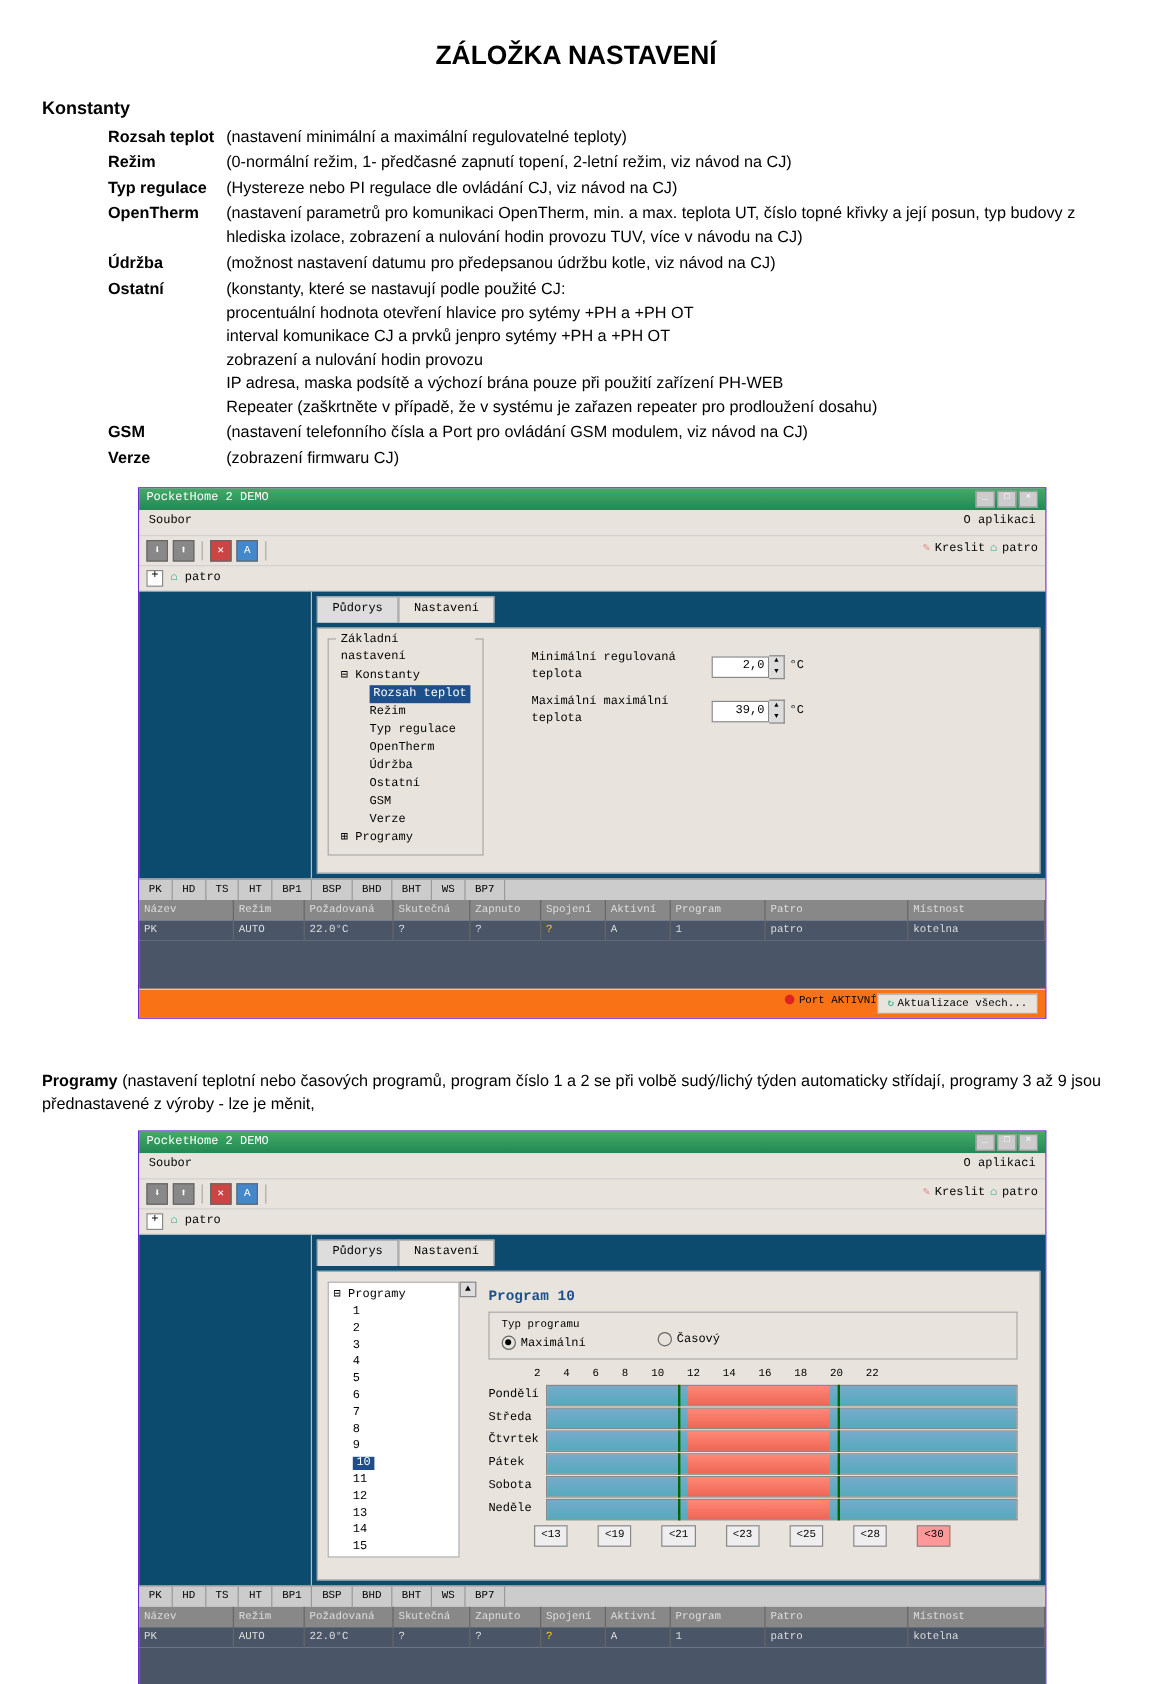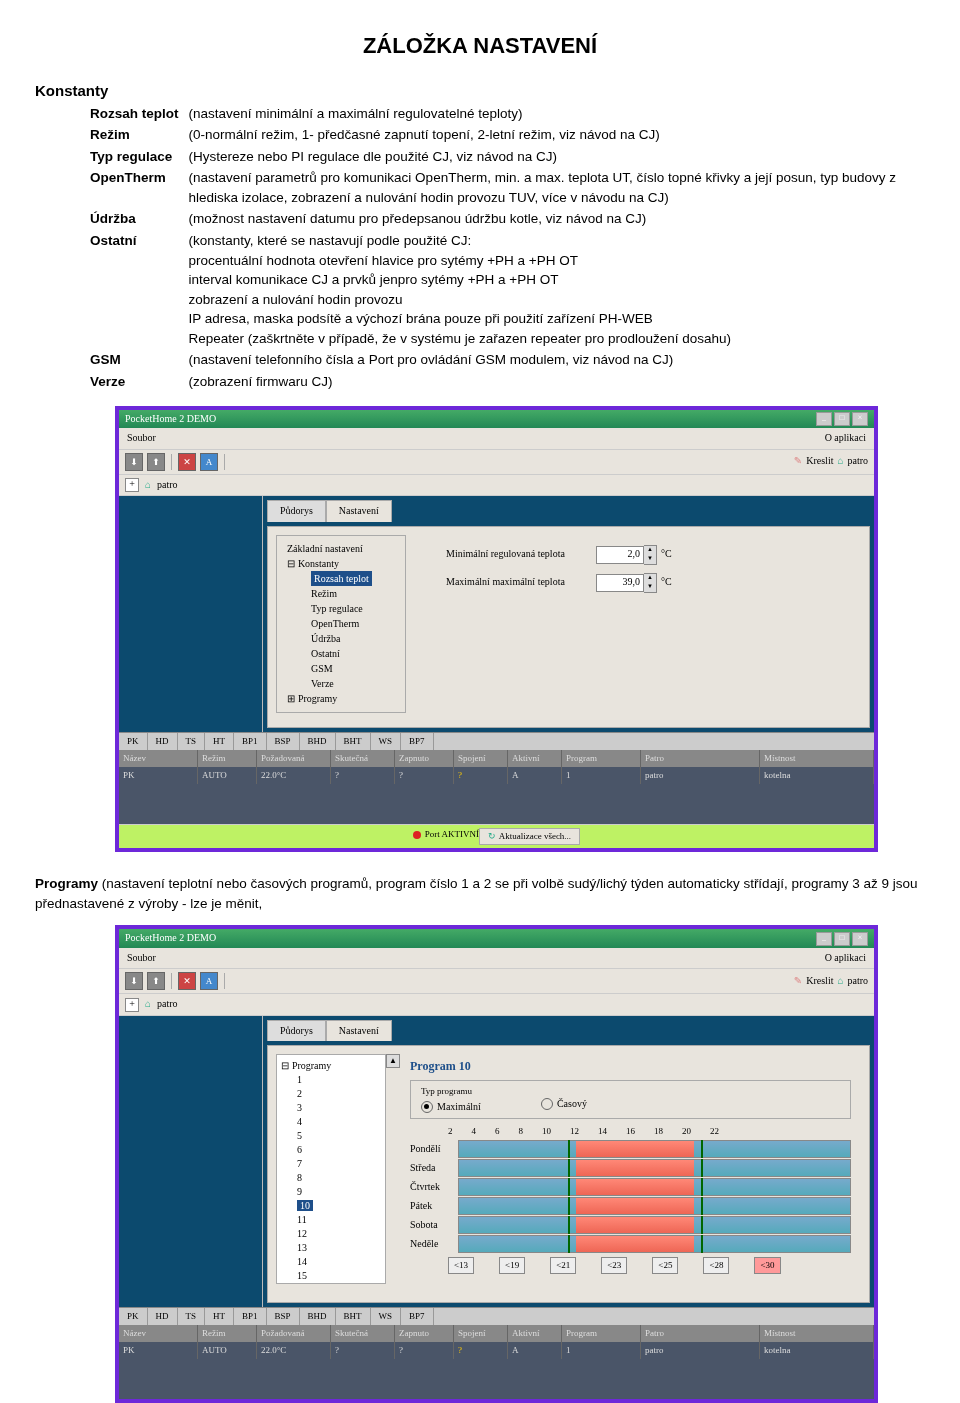--- a/index.html
+++ b/index.html
@@ -2,21 +2,21 @@
 <html><head>
 <meta charset="utf-8">
 <style>
 body{margin:0;padding:40px 35px;font-family:Arial,Helvetica,sans-serif;font-size:13.5px;line-height:1.45;color:#000;background:#fff;width:960px;box-sizing:border-box}
 .page-title{text-align:center;font-size:22px;font-weight:bold;margin-bottom:18px;margin-top:-10px}
 .section-label{font-weight:bold;font-size:15px;margin-bottom:2px}
 .def-table{display:table;margin-left:55px;margin-bottom:12px}
 .def-row{display:table-row}
 .def-term{display:table-cell;font-weight:bold;padding-right:10px;vertical-align:top;white-space:nowrap;padding-bottom:2px}
 .def-desc{display:table-cell;vertical-align:top;padding-bottom:2px}
-.app-window{border:4px solid #6d28d9;background:#ddd;margin:10px 0 22px 80px;width:755px;font-size:10px;font-family:Liberation Serif, serif}
+.app-window{border:1px solid #6d28d9;background:#ddd;margin:10px 0 42px 80px;width:755px;font-size:10px;font-family:Liberation Mono, monospace}
 .titlebar{background:linear-gradient(#4a6 0%,#285 100%);color:#fff;padding:2px 6px;display:flex;justify-content:space-between;align-items:center;font-size:10px}
 .win-ctrls{display:flex;gap:2px}
 .win-btn{width:14px;height:12px;background:#ccc;border:1px solid #999;font-size:8px;text-align:center;line-height:10px}
 .menubar{background:#e8e4dd;padding:3px 8px;display:flex;justify-content:space-between;border-bottom:1px solid #ccc}
 .toolbar{background:#e8e4dd;padding:3px 6px;display:flex;justify-content:space-between;align-items:center;border-bottom:1px solid #ccc}
 .tool-icons{display:flex;gap:4px;align-items:center}
 .tool-icon{width:16px;height:16px;background:#888;border:1px solid #666;font-size:9px;text-align:center;line-height:16px;color:#fff}
 .sep{width:1px;height:16px;background:#aaa;margin:0 2px}
 .kreslit{display:flex;align-items:center;gap:4px;font-size:10px}
 .pencil{color:#d88}
@@ -41,21 +41,21 @@
 .spinner{width:12px;height:18px;border:1px solid #888;border-left:none;background:#ddd;font-size:6px;display:flex;flex-direction:column}
 .spin-btn{flex:1;text-align:center;line-height:7px}
 .unit{margin-left:4px;font-size:10px}
 .dev-tabs{display:flex;background:#ccc;font-size:9px;border-top:1px solid #888}
 .dev-tab{padding:2px 8px;border-right:1px solid #999;cursor:pointer}
 .grid-header{display:flex;background:#888;color:#ddd;font-size:9px}
 .grid-header>div{padding:2px 4px;border-right:1px solid #666}
 .grid-row{display:flex;background:#4a5568;color:#ddd;font-size:9px}
 .grid-row>div{padding:2px 4px;border-right:1px solid #666}
 .grid-empty{background:#4a5568;height:40px}
-.statusbar{background:#bef264;padding:3px 6px;display:flex;justify-content:center;font-size:9px;border-top:1px solid #ccc}
+.statusbar{background:#f97316;padding:3px 6px;display:flex;justify-content:flex-end;font-size:9px;border-top:1px solid #ccc}
 .red-dot{width:8px;height:8px;background:#d22;border-radius:50%;display:inline-block;margin-right:4px;vertical-align:middle}
 .refresh-icon{color:#2a8;margin-right:3px}
 .btn{background:#e8e4dd;border:1px solid #aaa;padding:1px 8px;font-size:9px;display:inline-flex;align-items:center}
 .programy-text{margin-bottom:12px}
 .programy-indent{margin-left:80px;margin-top:2px}
 .program-content{display:flex}
 .prog-tree{width:100px;border:1px solid #aaa;background:#fff;padding:4px;font-size:10px;line-height:1.4;height:220px;overflow:hidden}
 .prog-selected{background:#1e4f8a;color:#fff;padding:0 3px}
 .prog-right{flex:1;padding:4px 10px}
 .prog-title{font-weight:bold;color:#1e4f8a;font-size:12px;margin-bottom:4px}
@@ -83,21 +83,21 @@
   <div class="def-row">
       <div class="def-term">Rozsah teplot</div>
       <div class="def-desc">(nastavení minimální a maximální regulovatelné teploty)</div>
     </div>
   <div class="def-row">
       <div class="def-term">Režim</div>
       <div class="def-desc">(0-normální režim, 1- předčasné zapnutí topení, 2-letní režim, viz návod na CJ)</div>
     </div>
   <div class="def-row">
       <div class="def-term">Typ regulace</div>
-      <div class="def-desc">(Hystereze nebo PI regulace dle použité CJ, viz návod na CJ)</div>
+      <div class="def-desc">(Hystereze nebo PI regulace dle ovládání CJ, viz návod na CJ)</div>
     </div>
   <div class="def-row">
       <div class="def-term">OpenTherm</div>
       <div class="def-desc">(nastavení parametrů pro komunikaci OpenTherm, min. a max. teplota UT, číslo topné křivky a její posun, typ budovy z hlediska izolace, zobrazení a nulování hodin provozu TUV, více v návodu na CJ)</div>
     </div>
   <div class="def-row">
       <div class="def-term">Údržba</div>
       <div class="def-desc">(možnost nastavení datumu pro předepsanou údržbu kotle, viz návod na CJ)</div>
     </div>
   <div class="def-row">

